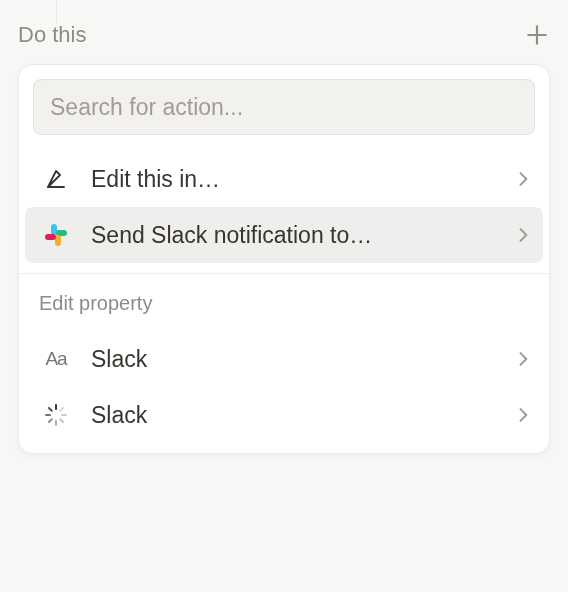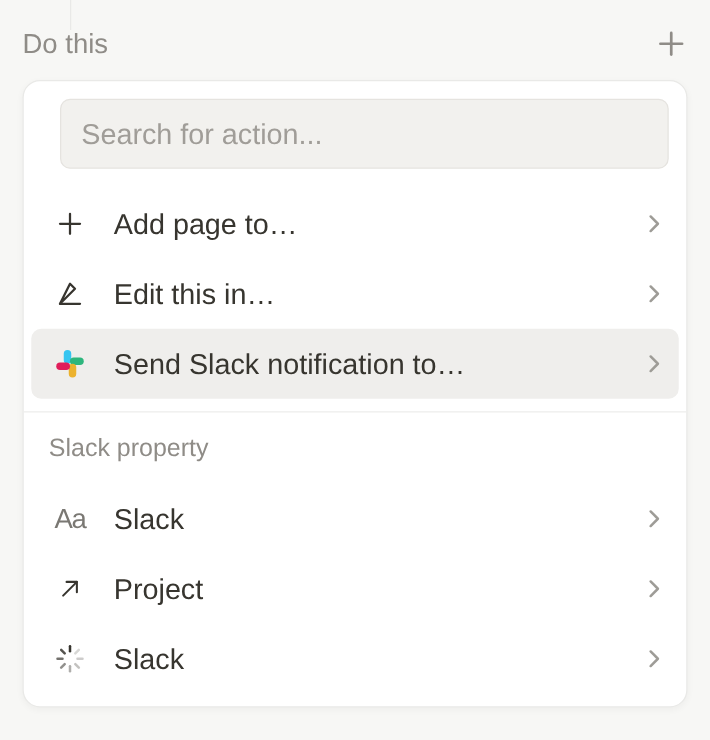--- a/index.html
+++ b/index.html
@@ -46,21 +46,20 @@
       right: 18px;
       background: #ffffff;
       border: 1px solid #e9e9e7;
       border-radius: 14px;
       box-shadow: 0 2px 6px rgba(0,0,0,0.04);
       padding-bottom: 10px;
       overflow: hidden;
     }
     .search-wrap {
       padding: 14px 14px 10px 14px;
-      margin-left: 15px;
     }
     .search-input {
       width: 100%;
       height: 56px;
       background: #f2f1ee;
       border: 1px solid #e5e3df;
       border-radius: 8px;
       font-size: 23px;
       color: #37352f;
       padding: 0 16px;
@@ -119,21 +118,21 @@
     .slack-icon {
       width: 26px;
       height: 26px;
       position: relative;
     }
     .slack-icon span {
       position: absolute;
       border-radius: 3px;
     }
     .aa-icon {
-      font-size: 22px;
+      font-size: 19px;
       color: #7a7873;
       letter-spacing: -1px;
     }
   </style>
 </head>
 <body>
 
 <div class="top-divider"></div>
 
 <div class="header-row">
@@ -147,34 +146,20 @@
 </div>
 
 <div class="panel">
 
   <div class="search-wrap">
     <input class="search-input" type="text" placeholder="Search for action..." style="">
   </div>
 
   <div class="list">
 
-    <div class="list-item">
-      <span class="icon-slot">
-        <svg width="24" height="24" viewBox="0 0 24 24" fill="none" stroke="currentColor" stroke-width="1.8" stroke-linecap="round">
-          <line x1="12" y1="4" x2="12" y2="20"></line>
-            <line x1="4" y1="12" x2="20" y2="12"></line>
-        </svg>
-      </span>
-      <span class="item-label">Add page to…</span>
-      <span class="chevron">
-        <svg width="20" height="20" viewBox="0 0 24 24" fill="none" stroke="currentColor" stroke-width="2.4" stroke-linecap="round" stroke-linejoin="round">
-            <polyline points="9 5 16 12 9 19"></polyline>
-          </svg>
-      </span>
-    </div>
 
     <div class="list-item">
       <span class="icon-slot">
         <svg width="24" height="24" viewBox="0 0 24 24" fill="none" stroke="currentColor" stroke-width="1.8" stroke-linecap="round" stroke-linejoin="round">
           <line x1="4" y1="20" x2="20" y2="20"></line>
             <path d="M4 20 L16 8 L12 4 Z" fill="none"></path>
         </svg>
       </span>
       <span class="item-label">Edit this in…</span>
       <span class="chevron">
@@ -198,50 +183,36 @@
         <svg width="20" height="20" viewBox="0 0 24 24" fill="none" stroke="currentColor" stroke-width="2.4" stroke-linecap="round" stroke-linejoin="round">
             <polyline points="9 5 16 12 9 19"></polyline>
           </svg>
       </span>
     </div>
 
   </div>
 
   <hr class="section-divider">
 
-  <div class="section-label">Slack property</div>
+  <div class="section-label">Edit property</div>
 
   <div class="list">
 
     <div class="list-item">
       <span class="icon-slot">
         <span class="aa-icon">Aa</span>
       </span>
       <span class="item-label">Slack</span>
       <span class="chevron">
         <svg width="20" height="20" viewBox="0 0 24 24" fill="none" stroke="currentColor" stroke-width="2.4" stroke-linecap="round" stroke-linejoin="round">
             <polyline points="9 5 16 12 9 19"></polyline>
           </svg>
       </span>
     </div>
 
-    <div class="list-item">
-      <span class="icon-slot">
-        <svg width="22" height="22" viewBox="0 0 24 24" fill="none" stroke="currentColor" stroke-width="1.8" stroke-linecap="round" stroke-linejoin="round">
-          <line x1="6" y1="18" x2="18" y2="6"></line>
-            <polyline points="9 6 18 6 18 15"></polyline>
-        </svg>
-      </span>
-      <span class="item-label">Project</span>
-      <span class="chevron">
-        <svg width="20" height="20" viewBox="0 0 24 24" fill="none" stroke="currentColor" stroke-width="2.4" stroke-linecap="round" stroke-linejoin="round">
-            <polyline points="9 5 16 12 9 19"></polyline>
-          </svg>
-      </span>
-    </div>
 
     <div class="list-item">
       <span class="icon-slot">
         <svg width="24" height="24" viewBox="0 0 24 24" fill="none" stroke="currentColor" stroke-width="2" stroke-linecap="round">
           <line x1="12" y1="2" x2="12" y2="6"></line>
           <line x1="12" y1="18" x2="12" y2="22" opacity="0.4"></line>
           <line x1="4.93" y1="4.93" x2="7.76" y2="7.76" opacity="0.85"></line>
           <line x1="16.24" y1="16.24" x2="19.07" y2="19.07" opacity="0.3"></line>
           <line x1="2" y1="12" x2="6" y2="12" opacity="0.7"></line>
           <line x1="18" y1="12" x2="22" y2="12" opacity="0.25"></line>

